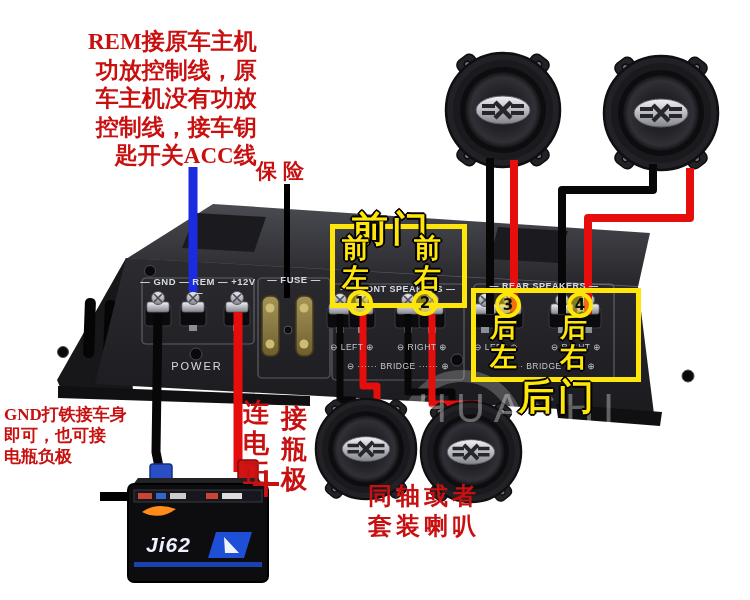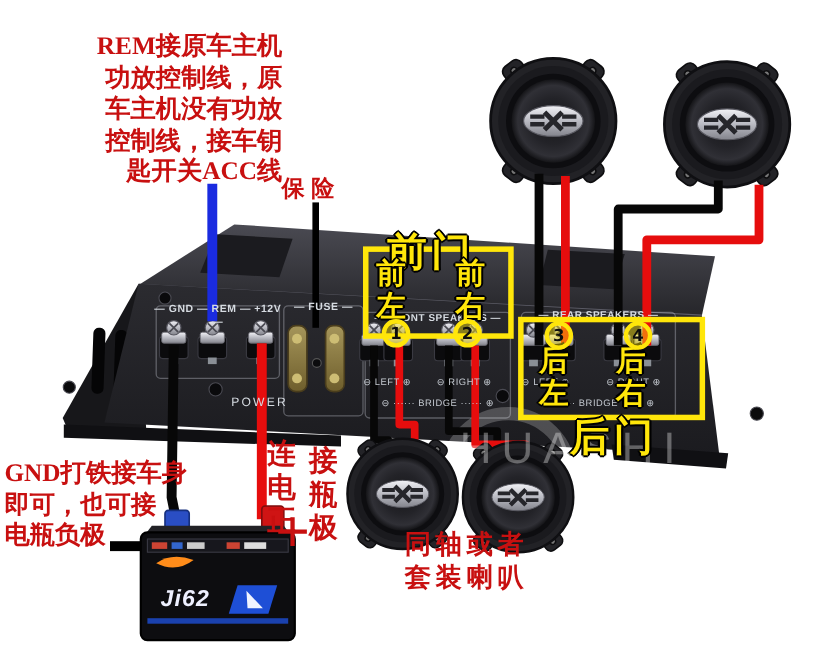--- a/index.html
+++ b/index.html
@@ -210,21 +210,21 @@
   </svg>
 
   <div class="watermark">HUASHI</div>
 
   <div class="note" style="left:88px; top:28px; font-size:23px;text-align:right;">REM接原车主机
 功放控制线，原
 车主机没有功放
 控制线，接车钥
 匙开关ACC线</div>
   <div class="note" style="left:256px; top:158px; font-size:21px; letter-spacing:6px;">保险</div>
-  <div class="note" style="left:4px; top:416px; font-size:23px;">GND打铁接车身
+  <div class="note" style="left:4px; top:404px; font-size:17px;">GND打铁接车身
 即可，也可接
 电瓶负极</div>
   <div class="note" style="left:243px; top:398px; font-size:26px; line-height:1.18; z-index:11;">连
 电
 正</div>
   <div class="note" style="left:281px; top:404px; font-size:26px; line-height:1.18; z-index:11;">接
 瓶
 极</div>
   <div class="note" style="left:250px; top:450px; font-size:56px; z-index:11;">+</div>
   <div class="note" style="left:368px; top:482px; font-size:24px; letter-spacing:4px;">同轴或者
@@ -247,21 +247,21 @@
 
   <div class="numcircle" style="left:347px; top:290px;">1</div>
   <div class="numcircle" style="left:412px; top:290px;">2</div>
   <div class="numcircle" style="left:495px; top:292px;">3</div>
   <div class="numcircle" style="left:567px; top:292px;">4</div>
 
   <div class="amp-label" style="left:140px; top:276px; width:116px; font-size:9.5px; font-weight:bold;">— GND — REM — +12V —</div>
   <div class="amp-label" style="left:258px; top:274px; width:72px; font-size:9.5px; font-weight:bold;">— FUSE —</div>
   <div class="amp-label" style="left:332px; top:284px; width:132px; font-size:9px; font-weight:bold;">— FRONT SPEAKERS —</div>
   <div class="amp-label" style="left:474px; top:281px; width:140px; font-size:9px; font-weight:bold;">— REAR SPEAKERS —</div>
-  <div class="amp-label" style="left:166px; top:360px; width:62px; font-size:11px; letter-spacing:2px;margin-left:39px;">POWER</div>
+  <div class="amp-label" style="left:166px; top:360px; width:62px; font-size:11px; letter-spacing:2px;">POWER</div>
 
   <div class="amp-label chan" style="left:322px; top:342px; width:60px;">⊖ LEFT ⊕</div>
   <div class="amp-label chan" style="left:390px; top:342px; width:64px;">⊖ RIGHT ⊕</div>
   <div class="amp-label chan" style="left:330px; top:361px; width:136px;">⊖ ······ BRIDGE ······ ⊕</div>
   <div class="amp-label chan" style="left:466px; top:342px; width:60px;">⊖ LEFT ⊕</div>
   <div class="amp-label chan" style="left:544px; top:342px; width:64px;">⊖ RIGHT ⊕</div>
   <div class="amp-label chan" style="left:476px; top:361px; width:136px;">⊖ ······ BRIDGE ······ ⊕</div>
 
   <div class="battery-brand">Ji62</div>
 

